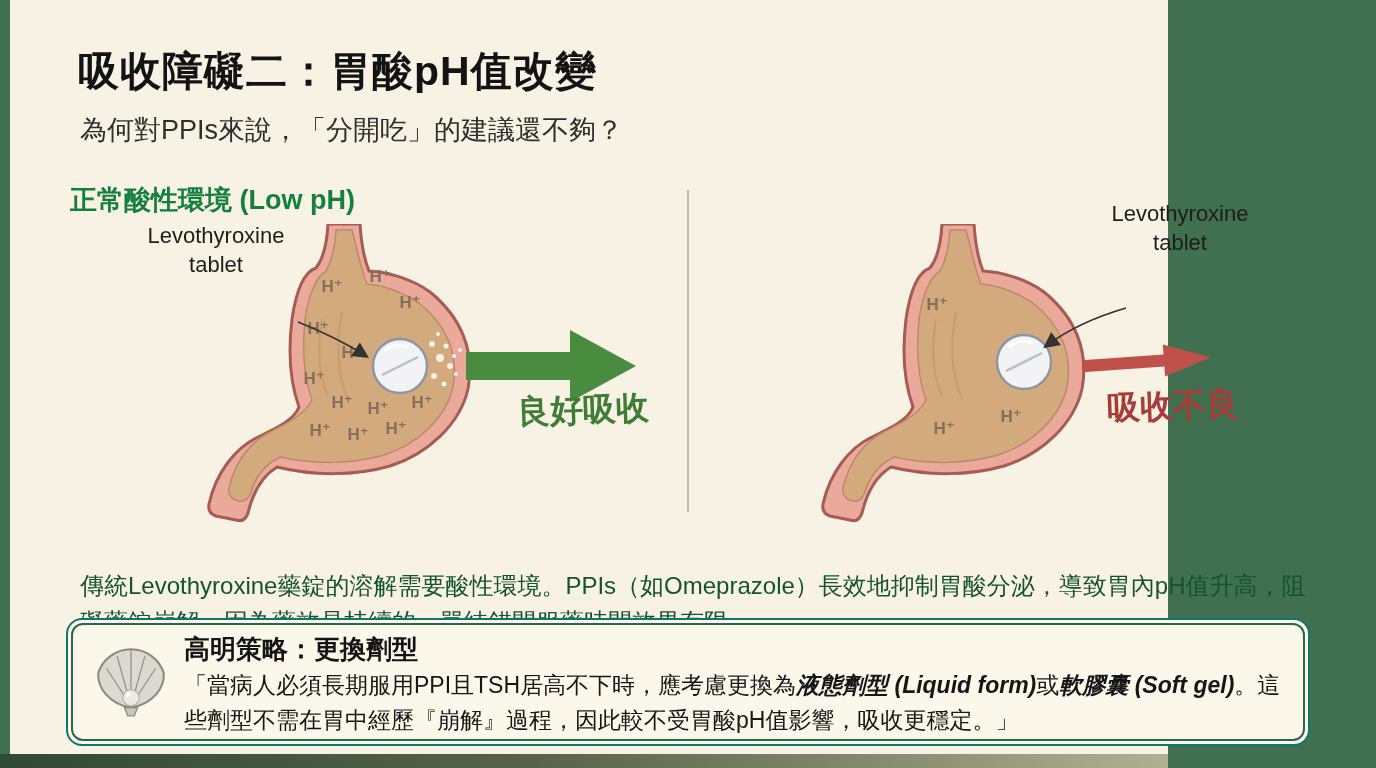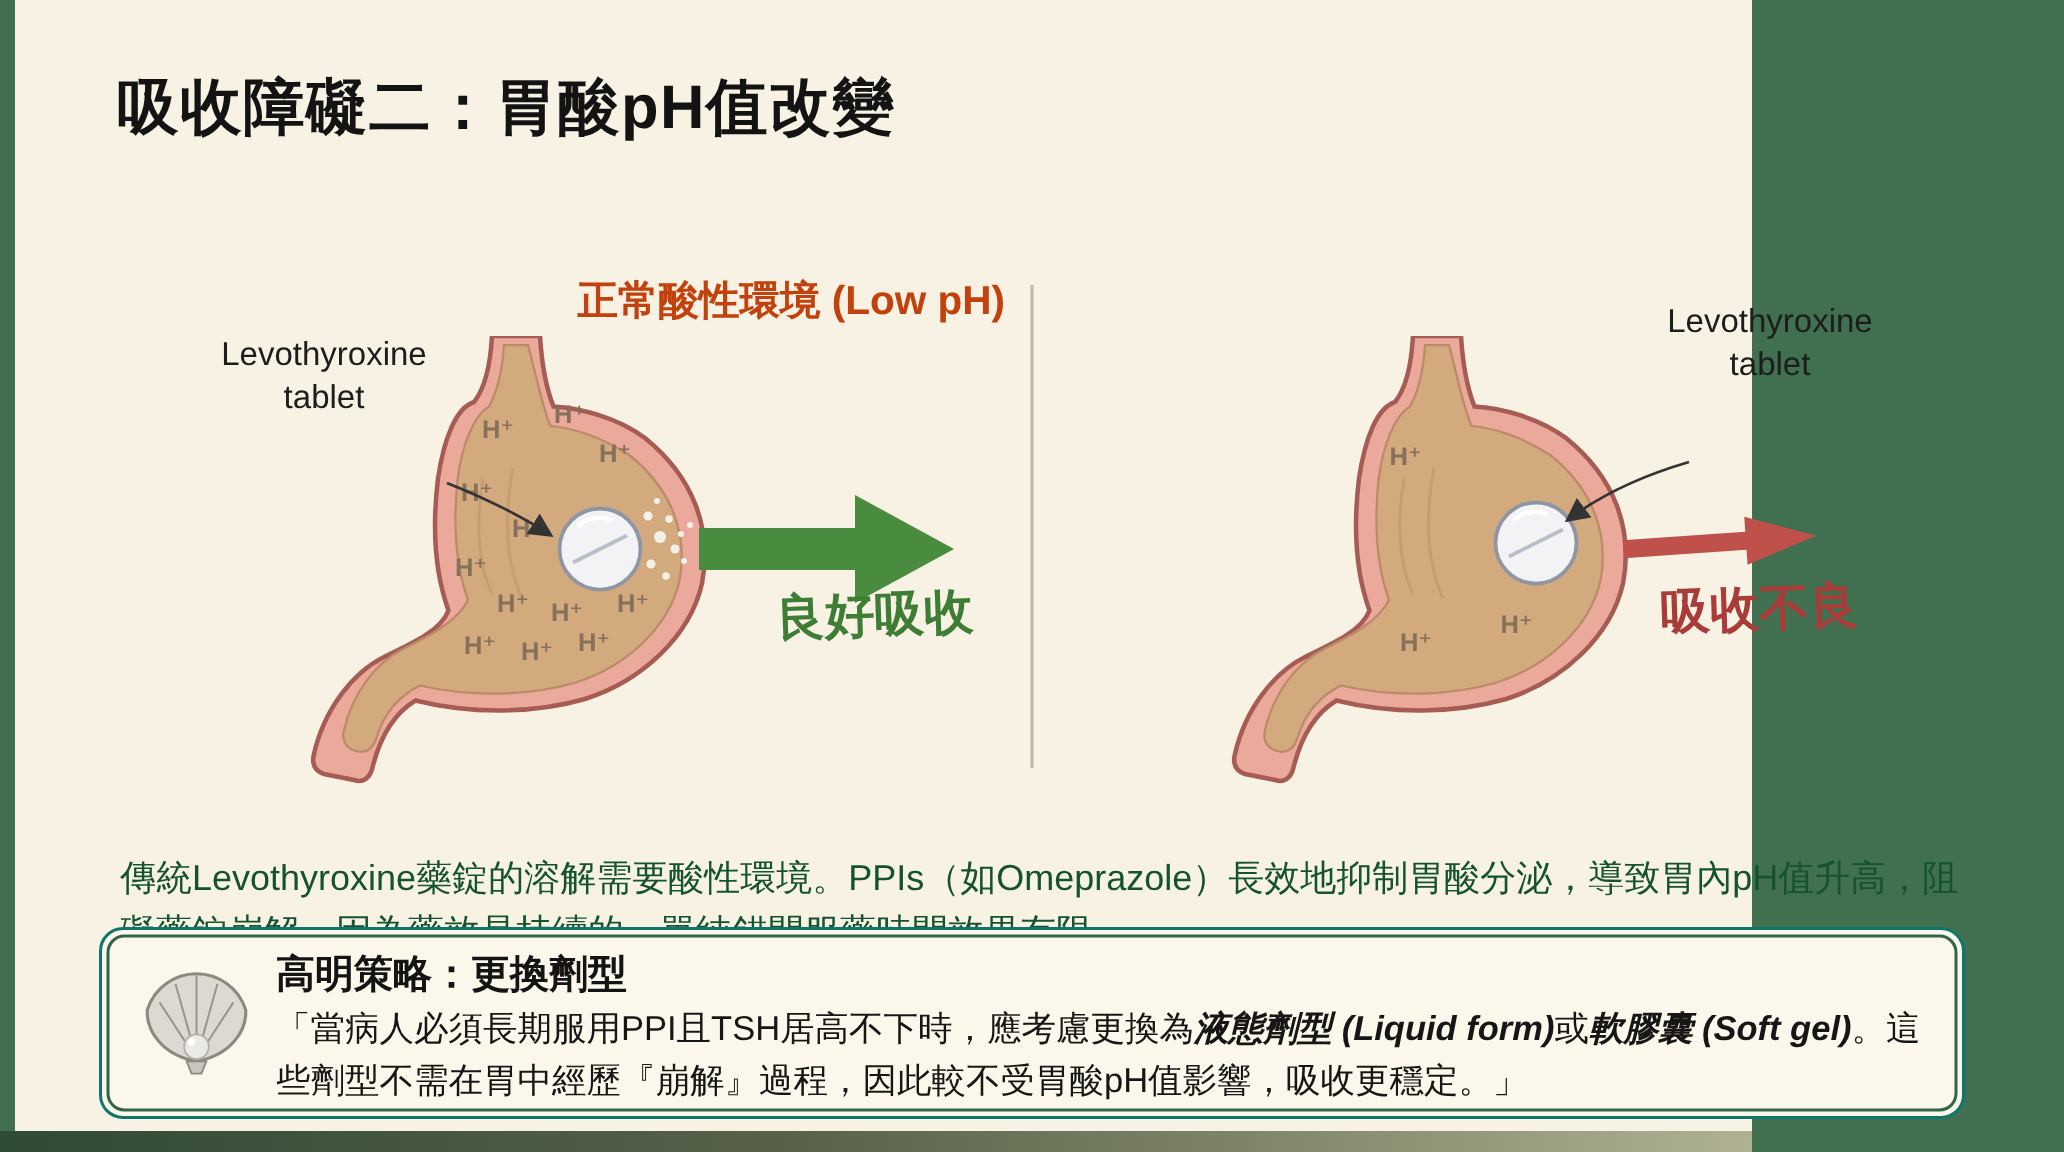--- a/index.html
+++ b/index.html
@@ -10,22 +10,22 @@
        background:linear-gradient(90deg,#2f4a35 0%,#58614a 45%,#7c8367 70%,#b0b193 100%);}
   .slide{position:absolute;left:10px;top:0;right:0;bottom:14px;background:#f7f2e3;}
 
   .title{position:absolute;left:68px;top:44px;font-size:41px;font-weight:800;
        letter-spacing:1px;color:#131313;}
   .subtitle{position:absolute;left:70px;top:112px;font-size:27px;color:#2e2e2e;}
 
   .panel{position:absolute;top:176px;width:600px;height:354px;}
   .panel-left{left:60px;}
   .panel-right{left:696px;}
-  .panel-header{position:absolute;left:0;top:6px;width:100%;text-align:right;
-       font-size:27px;font-weight:800;color:#c2410c;}
+  .panel-header{position:absolute;left:0;top:6px;width:100%;text-align:left;
+       font-size:27px;font-weight:800;color:#15803d;}
   .panel-svg{position:absolute;left:0;top:48px;width:600px;height:300px;}
   .divider{position:absolute;left:677px;top:190px;width:2px;height:322px;background:#bcb8aa;}
 
   .tablet-label{position:absolute;width:180px;text-align:center;font-size:22px;
        color:#1d1d1d;line-height:1.3;}
   .label-left{left:56px;top:46px;}
   .label-right{left:384px;top:24px;}
   .result-text{position:absolute;width:190px;text-align:center;font-size:33px;
        font-weight:700;transform:rotate(-2deg);}
   .result-good{left:418px;top:212px;color:#3e7d35;}
@@ -46,20 +46,21 @@
 </style>
 </head>
 <body>
 
 <div class="stage">
   <div class="bottom-band"></div>
 
   <div class="slide">
 
     <div class="title">吸收障礙二：胃酸pH值改變</div>
+    <div class="subtitle">為何對PPIs來說，「分開吃」的建議還不夠？</div>
 
     <div class="divider"></div>
 
     <div class="panel panel-left">
       <div class="panel-header">正常酸性環境 (Low pH)</div>
 
       <svg class="panel-svg" viewBox="0 0 600 300">
         <defs>
           <marker id="ah-l" markerWidth="9" markerHeight="9" refX="7" refY="4.5" orient="auto">
             <path d="M0,0 L9,4.5 L0,9 z" fill="#333"></path>

